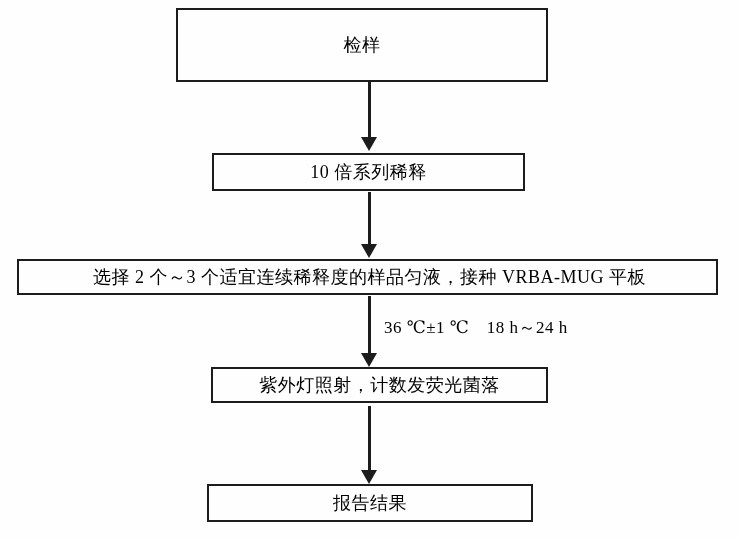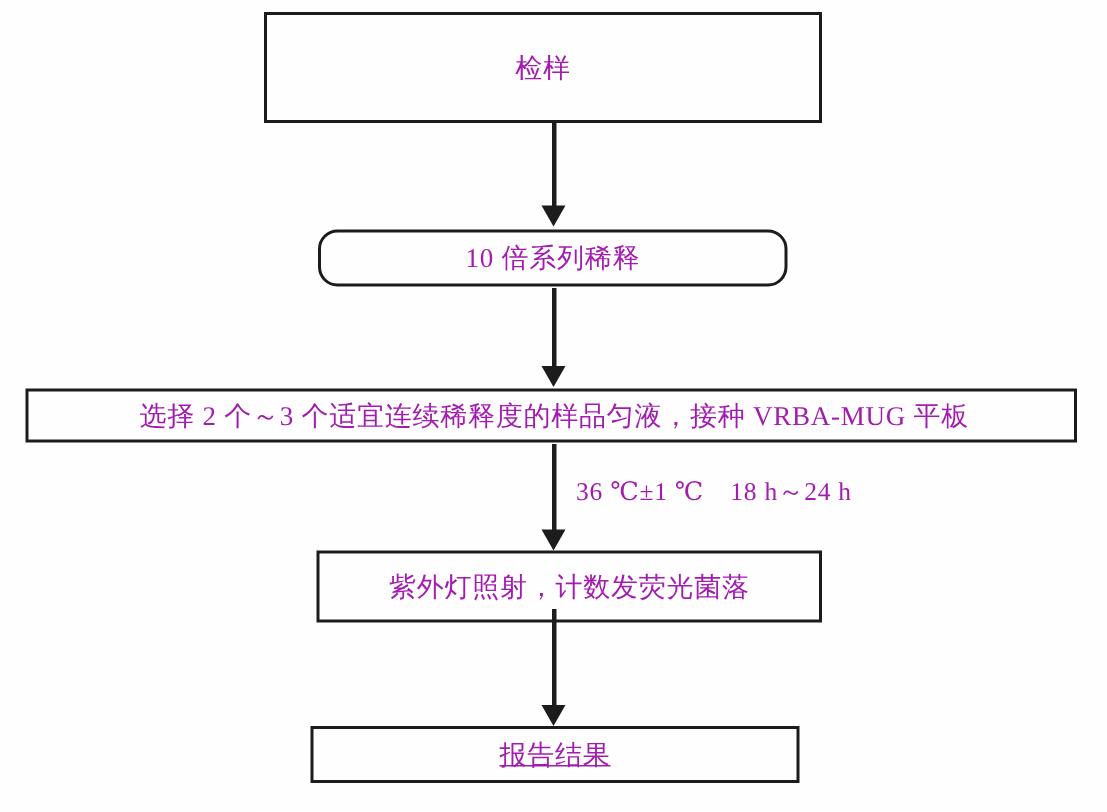--- a/index.html
+++ b/index.html
@@ -6,42 +6,42 @@
     margin: 0;
     padding: 0;
     background: #ffffff;
   }
   .canvas {
     position: relative;
     width: 738px;
     height: 541px;
     background: #fefefe;
     font-family: "Liberation Serif", "DejaVu Serif", serif;
-    color: #a21caf;
+    color: #000000;
     overflow: hidden;
   }
   .box {
     position: absolute;
     border: 2px solid #1c1c1c;
     background: #fefefe;
     box-sizing: border-box;
     display: flex;
     flex-direction: column;
     justify-content: center;
     align-items: center;
     font-size: 18px;
     line-height: 1.35;
     letter-spacing: 0.5px;
     white-space: nowrap;
   }
   .box1 { left: 176px; top: 8px;   width: 372px; height: 74px;  justify-content: space-evenly; }
-  .box2 { left: 212px; top: 153px; width: 313px; height: 38px; border-radius: 13px; }
+  .box2 { left: 212px; top: 153px; width: 313px; height: 38px; }
   .box3 { left: 17px;  top: 259px; width: 701px; height: 36px; align-items: center; padding-left: 4px; }
-  .box4 { left: 211px; top: 367px; width: 337px; height: 48px; justify-content: center; }
-  .box5 { left: 207px; top: 484px; width: 326px; height: 38px; text-decoration: underline; }
+  .box4 { left: 211px; top: 367px; width: 337px; height: 36px; justify-content: center; }
+  .box5 { left: 207px; top: 484px; width: 326px; height: 38px; }
 
   .arrow-line {
     position: absolute;
     left: 368px;
     width: 3px;
     background: #1c1c1c;
   }
   .arrow-head {
     position: absolute;
     left: 361px;

